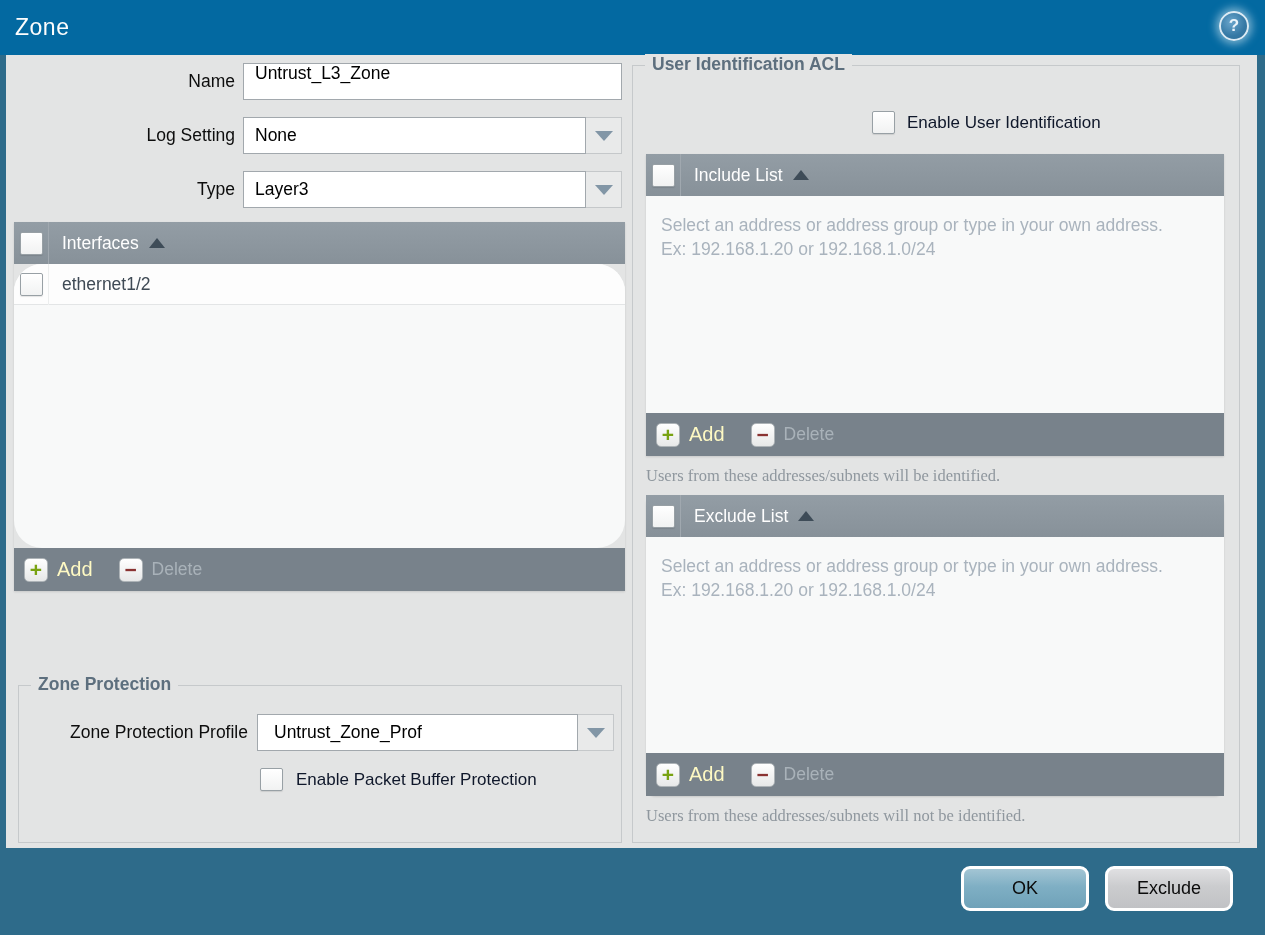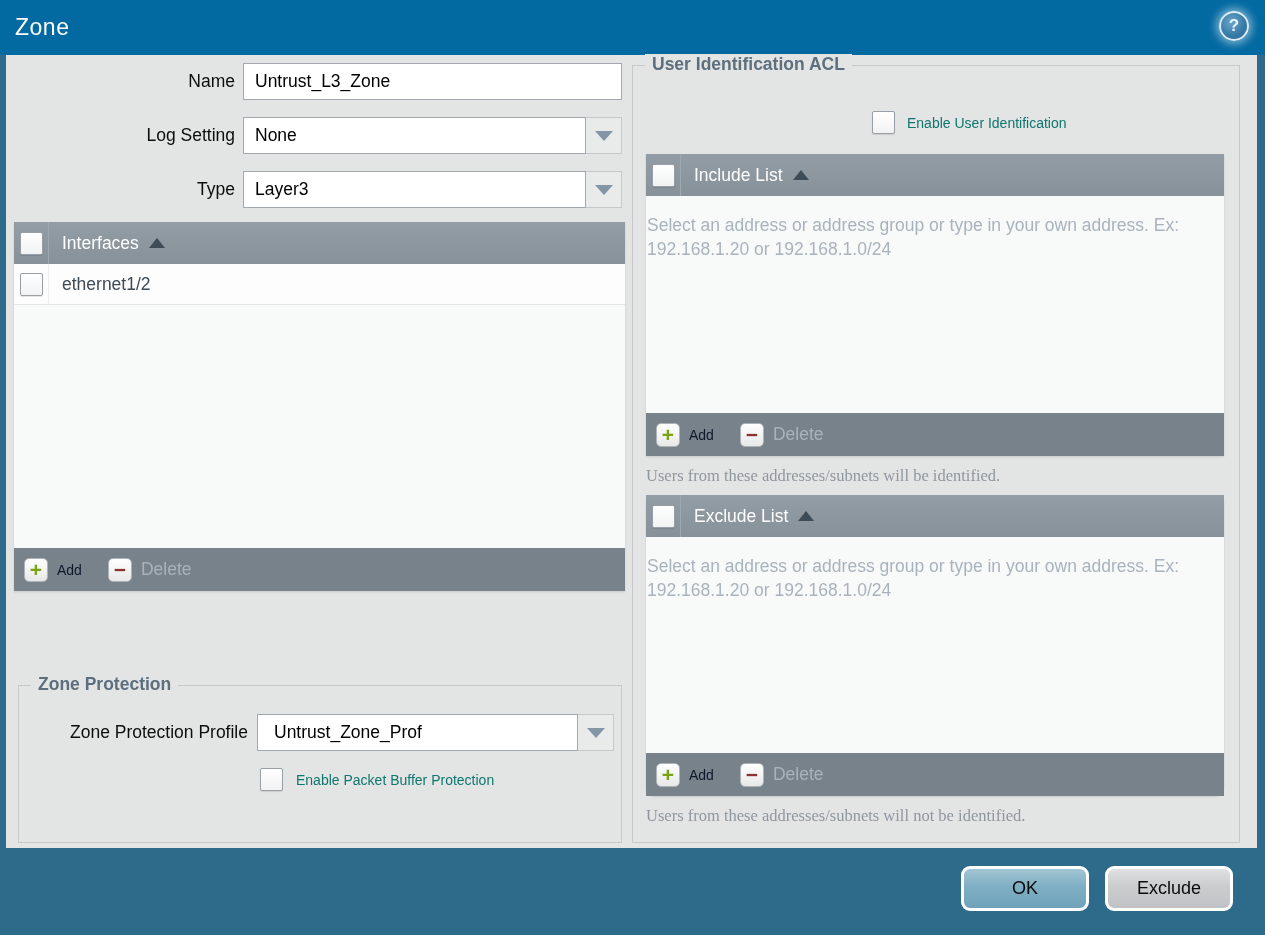--- a/index.html
+++ b/index.html
@@ -22,21 +22,21 @@
     display:flex; align-items:center; justify-content:center;
     color:#eaf4fa; font-size:17px; font-weight:bold; cursor:pointer;
   }
   
   .panel { position:absolute; left:6px; top:55px; width:1251px; height:793px; background:#e3e4e4; }
 
   
   .form-label { position:absolute; height:37px; line-height:37px; text-align:right; font-size:17.5px; color:#0d0d0d; }
   .text-input {
     position:absolute; height:37px; background:#fff; border:1px solid #a2a8ad;
-    font-size:17.5px; color:#000; display:flex; align-items:center; padding:8px 11px;
+    font-size:17.5px; color:#000; display:flex; align-items:flex-end; padding:15px 11px;
   }
   .dropdown { position:absolute; height:37px; display:flex; }
   .dd-value {
     height:37px; background:#fff; border:1px solid #a2a8ad;
     font-size:17.5px; color:#000; display:flex; align-items:center; padding:0 11px;
   }
   .dd-arrow {
     width:36px; height:37px; background:#e9eaea; border:1px solid #c5c8ca; border-left:none;
     display:flex; align-items:center; justify-content:center; cursor:pointer;
   }
@@ -68,33 +68,33 @@
   .grid-footer { height:43px; background:#78828b; display:flex; align-items:center; padding-left:10px; gap:26px; }
   .tool { display:flex; align-items:center; gap:9px; cursor:pointer; }
   .tool.disabled { cursor:default; }
   .tool-icon {
     width:24px; height:24px; border-radius:5px; background:linear-gradient(#ffffff,#e7e8e8);
     border:1px solid #adb3b7; display:flex; align-items:center; justify-content:center;
     font-size:21px; font-weight:bold; line-height:1;
   }
   .tool-icon.plus { color:#79a312; }
   .tool-icon.minus { color:#8a3332; }
-  .tool-label-add { color:#0f172a; font-size:14px; }
+  .tool-label-add { color:#fef9c3; font-size:20px; }
   .tool-label-del { color:#a9b2b9; font-size:17.5px; }
   .list-placeholder {
-    padding:17px 16px 0 1px; font-size:17.5px; line-height:1.38; color:#a9b3bd; max-width:560px;
+    padding:17px 16px 0 15px; font-size:17.5px; line-height:1.38; color:#a9b3bd; max-width:560px;
   }
 
   
   .fieldset { position:absolute; border:1px solid #c6c9cb; }
   .fieldset-legend {
     position:absolute; top:-12px; left:12px; background:#e3e4e4; padding:0 7px;
     font-size:17.5px; font-weight:bold; color:#5d6f7e; white-space:nowrap;
   }
-  .cb-label { font-size:14px; color:#0f766e; }
+  .cb-label { font-size:17px; color:#0f172a; }
   .caption { position:absolute; font-size:16.5px; color:#8f979e;font-family:Liberation Serif, serif; }
 
   
   .btn {
     position:absolute; width:128px; height:45px; border-radius:9px; border:3px solid #ffffff;
     display:flex; align-items:center; justify-content:center; font-size:18px; color:#0b0b0b; cursor:pointer;
   }
   .btn-ok { left:961px; top:866px; background:linear-gradient(#a3c5d4,#7fafc4 45%,#6fa2b9); }
   .btn-cancel { left:1105px; top:866px; background:linear-gradient(#e0e0e2,#cbccce 45%,#c1c2c5); }
 </style>
@@ -132,21 +132,21 @@
   </div>
 
   <div class="grid" style="left:8px; top:167px; width:611px;">
     <div class="grid-header">
       <div class="checkcol">
           <div class="cb"></div>
         </div>
       <div class="grid-title">Interfaces</div>
       <div class="sort-up"></div>
     </div>
-    <div class="grid-body" style="height:284px;">
+    <div class="grid-body" style="height:284px;border-radius:28px;">
       <div class="grid-row">
         <div class="checkcol">
             <div class="cb"></div>
           </div>
         <div class="cell">ethernet1/2</div>
       </div>
     </div>
     <div class="grid-footer">
       <div class="tool">
         <div class="tool-icon plus">+</div>

